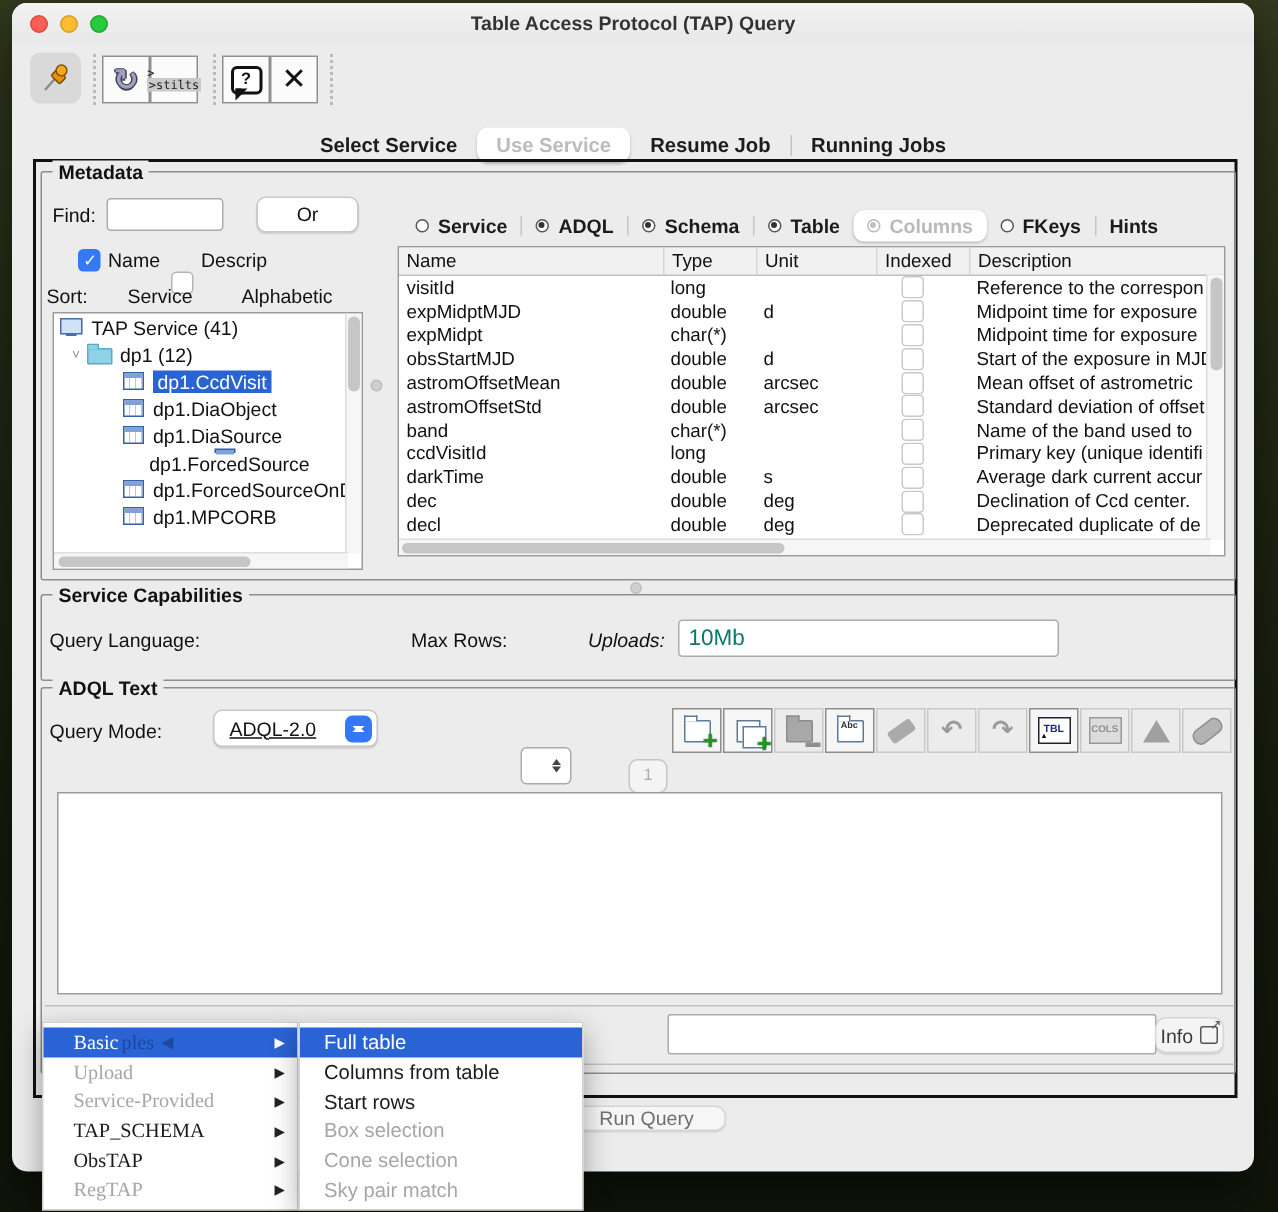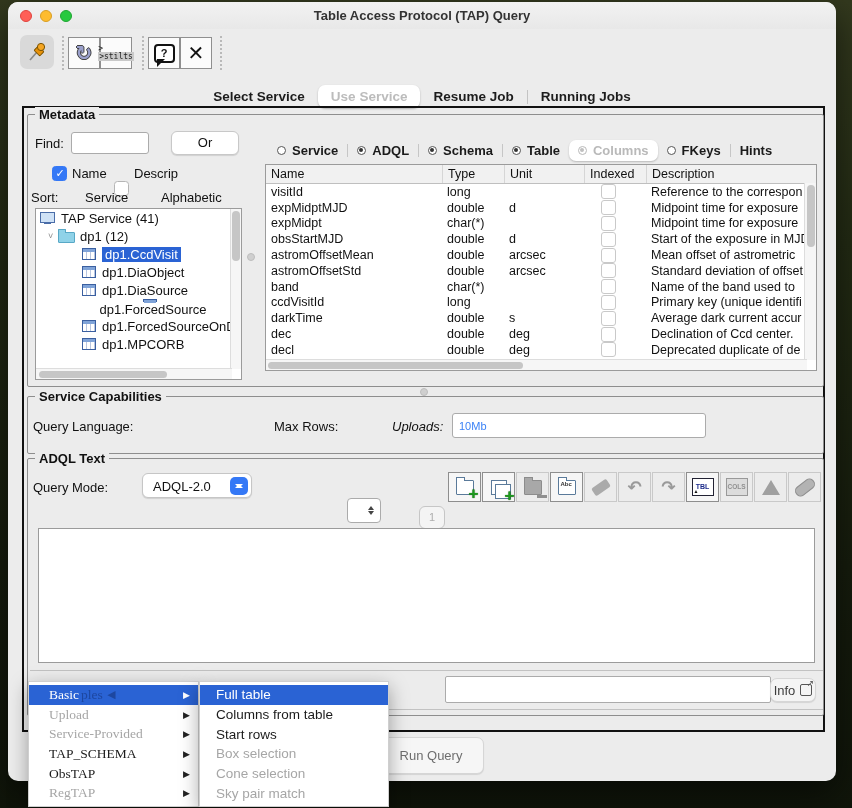--- a/index.html
+++ b/index.html
@@ -34,32 +34,32 @@
   .tabs-row{position:absolute;top:83px;left:0;right:0;display:flex;justify-content:center;align-items:center;gap:0;}
   .tab{font-size:13.5px;font-weight:bold;color:#1c1c1c;padding:4px 13px;white-space:nowrap;}
   .tab.selected{background:#fff;color:#bcbcbc;border-radius:7px;box-shadow:0 1px 2px rgba(0,0,0,.25);}
   .tab-sep{width:1px;height:14px;background:#c3c3c3;}
   
   .outer-panel{position:absolute;left:14px;top:104px;width:803px;height:626px;border:2px solid #111;box-sizing:border-box;}
   .group{position:absolute;border:1px solid #8e8e8e;border-radius:2px;}
   .group-title{position:absolute;top:-8px;left:7px;background:#ececec;padding:0 4px;font-size:13px;font-weight:bold;color:#111;}
   .lbl{font-size:13px;color:#111;white-space:nowrap;}
   
-  .tfield{background:#fff;border:1px solid #ababab;border-radius:3px;box-sizing:border-box;font-size:11px;color:#3b82f6;padding:2px 6px;}
+  .tfield{background:#fff;border:1px solid #ababab;border-radius:3px;box-sizing:border-box;font-size:15px;color:#0f766e;padding:2px 6px;}
   .btn{background:#fff;border:1px solid #c8c8c8;border-radius:6px;box-shadow:0 1px 1px rgba(0,0,0,.12);
     font-size:13px;color:#111;text-align:center;box-sizing:border-box;}
   .checkbox{width:15px;height:15px;border-radius:3.5px;background:#fff;border:1px solid #b5b5b5;box-sizing:border-box;position:relative;}
   .checkbox.checked{background:var(--accent-blue,#3478f6);border-color:var(--accent-blue,#3478f6);}
   .checkbox.checked::after{content:"✓";position:absolute;left:2.5px;top:0px;color:#fff;font-size:11px;font-weight:bold;}
   .radio{width:15px;height:15px;border-radius:50%;background:#fff;border:1px solid #b5b5b5;box-sizing:border-box;position:relative;}
   .radio.selected{background:var(--accent-blue,#3478f6);border-color:var(--accent-blue,#3478f6);}
   .radio.selected::after{content:"";position:absolute;left:4.5px;top:4.5px;width:4px;height:4px;border-radius:50%;background:#fff;}
   .select{background:#fff;border:1px solid #c6c6c6;border-radius:6px;box-shadow:0 1px 1px rgba(0,0,0,.12);
     box-sizing:border-box;position:relative;font-size:13px;color:#111;}
-  .select .val{position:absolute;left:10px;top:50%;transform:translateY(-50%);}
+  .select .val{position:absolute;left:10px;top:50%;transform:translateY(-50%);text-decoration:underline;}
   .stepper{position:absolute;right:3px;top:50%;transform:translateY(-50%);width:18px;height:18px;border-radius:5px;
     background:var(--accent-blue,#3478f6);}
   .stepper::before{content:"";position:absolute;left:5px;top:3px;border:4px solid transparent;border-bottom:4px solid #fff;}
   .stepper::after{content:"";position:absolute;left:5px;bottom:3px;border:4px solid transparent;border-top:4px solid #fff;}
   .spinner{background:#fff;border:1px solid #ababab;border-radius:4px;box-sizing:border-box;position:relative;}
   .spinner::before{content:"";position:absolute;right:6px;top:4px;border:3.5px solid transparent;border-bottom:4.5px solid #444;}
   .spinner::after{content:"";position:absolute;right:6px;bottom:4px;border:3.5px solid transparent;border-top:4.5px solid #444;}
   
   .tree-panel{position:absolute;left:27px;top:206px;width:207px;height:172px;background:#fff;border:1px solid #9b9b9b;box-sizing:border-box;overflow:hidden;}
   .tree-row{position:relative;height:18px;display:flex;align-items:center;font-size:13px;color:#111;white-space:nowrap;}
@@ -470,21 +470,21 @@
   <div class="adql-tab1">1</div>
   <div class="textarea"></div>
 
   <div class="examples-strip"></div>
   <div class="tfield abs" style="left:437px;top:674px;width:326px;height:27px;border-radius:2px;"></div>
   <div class="pillbtn abs" style="left:762px;top:676px;width:46px;height:24px;color:#3c3c3c;">
     <span>Info</span>
     <span class="extlink"></span>
   </div>
 
-  <div class="pillbtn abs" style="left:370px;top:735px;width:106px;height:37px;background:#f6f6f6;">
+  <div class="pillbtn abs" style="left:370px;top:735px;width:106px;height:17px;background:#f6f6f6;">
     <span>Run Query</span>
   </div>
 
   <div class="menu" style="left:20px;top:679px;width:171px;font-family:Liberation Serif, serif;" id="main-menu">
       <div class="mrow highlighted">
         <span>Basic</span>
         <span class="remnant">ples</span>
         <span class="remnant">◄</span>
         <span class="arrow">▶</span>
       </div>

